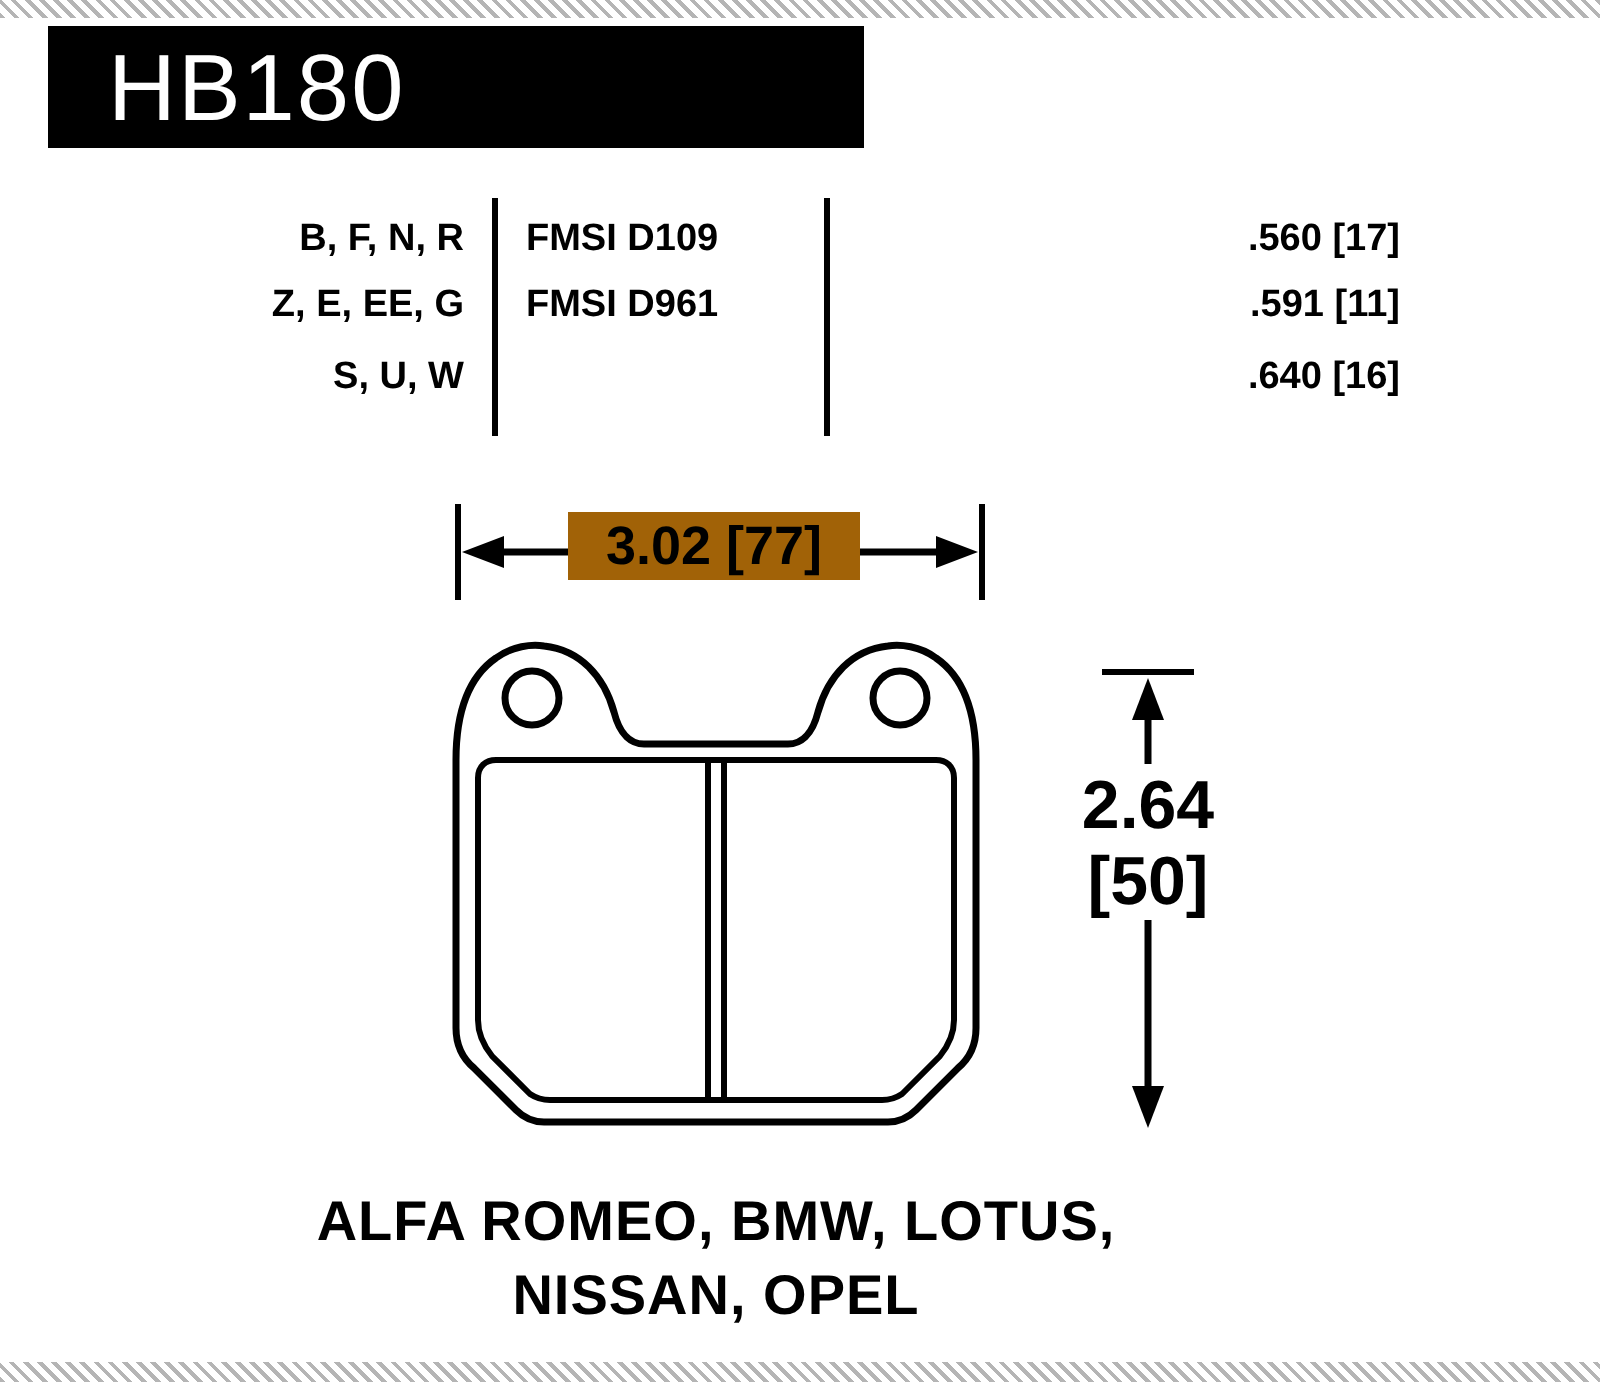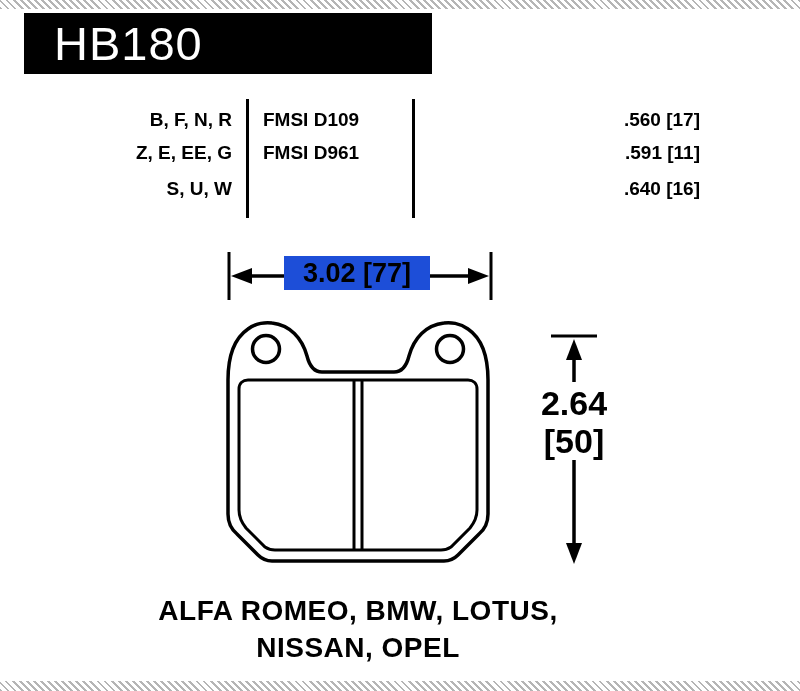--- a/index.html
+++ b/index.html
@@ -36,21 +36,21 @@
   .col-compounds{left:40px;width:192px;text-align:right;}
   .col-fmsi{left:263px;width:145px;text-align:left;}
   .col-thick{left:530px;width:170px;text-align:right;}
   .row1{top:103px;}
   .row2{top:136px;}
   .row3{top:156px;margin-top:16px;}
 
   .dim-width-label{
     position:absolute;left:284px;top:256px;width:146px;height:34px;
     font-size:27px;font-weight:bold;text-align:center;line-height:34px;
-    background:#1d4ed8;
+    background:#a16207;
   }
   .dim-height-label{
     position:absolute;width:86px;height:34px;left:531px;
     font-size:34px;font-weight:bold;text-align:center;line-height:34px;
     background:#fff;
   }
   .dim-height-label.v1{top:386px;}
   .dim-height-label.v2{top:424px;}
 
   .apps{position:absolute;left:58px;width:600px;text-align:center;

